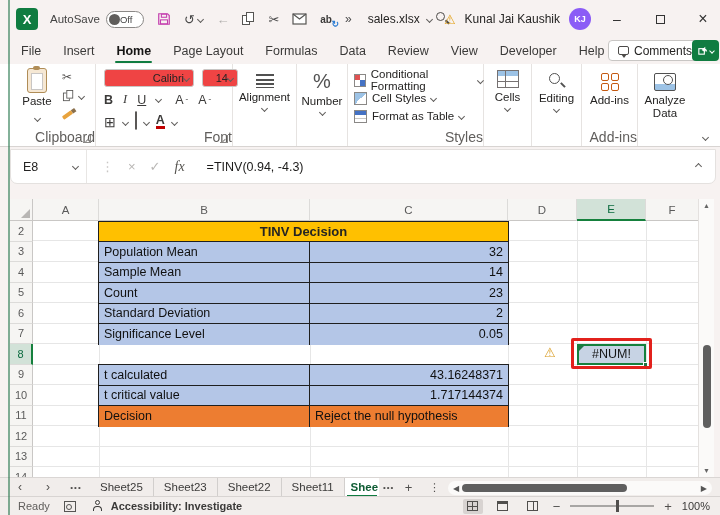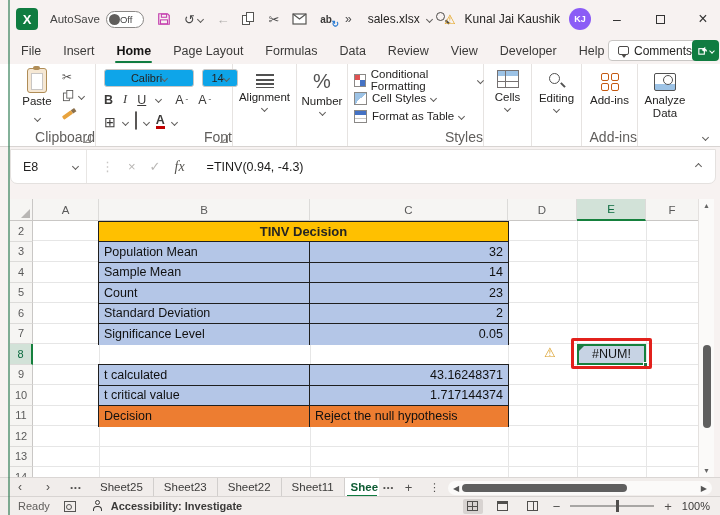--- a/index.html
+++ b/index.html
@@ -54,21 +54,21 @@
   .grp-label { position:absolute; bottom:1px; left:0; right:0; text-align:right; font-size:14px; color:#605e5c; }
   .paste-big { position:absolute; left:8px; top:4px; width:38px; text-align:center; }
   .clipicon { width:20px; height:25px; margin:0 auto; border:1.5px solid #b08d57; border-radius:3px; background:#f6e8d4; position:relative; }
   .clipicon::before { content:""; position:absolute; left:3px; top:4px; width:10px; height:15px; background:#fff; border:1px solid #c9c6c4; }
   .clipicon::after { content:""; position:absolute; left:5px; top:-3px; width:7px; height:4px; background:#b08d57; border-radius:2px; }
   .paste-big .lbl { font-size:11.5px; color:#252423; margin-top:2px; }
   .mini-col { position:absolute; left:52px; top:6px; display:flex; flex-direction:column; gap:5px; align-items:flex-start; }
   .mini { font-size:12px; color:#4d4b49; display:flex; align-items:center; gap:4px; height:14px; }
   .brush { width:11px; height:4px; background:#e8a33d; border-radius:1px; transform:rotate(-35deg); position:relative; }
   .brush::after { content:""; position:absolute; right:-4px; top:0; width:4px; height:4px; background:#8a6f4b; }
-  .selbox { border:1px solid #c8c6c4; border-radius:3px; background:#0ea5e9; font-size:11px; color:#252423; display:flex; align-items:center; justify-content:center; padding:0 4px; height:18px; }
+  .selbox { border:1px solid #c8c6c4; border-radius:3px; background:#ef4444; font-size:11px; color:#252423; display:flex; align-items:center; justify-content:flex-end; padding:0 4px; height:18px; }
   .fontrow { position:absolute; left:8px; display:flex; align-items:center; gap:8px; }
   .fbtn { font-size:12.5px; color:#3b3a39; display:inline-flex; align-items:baseline; gap:2px; }
   .fbtn .sup { font-size:8px; }
   .red-underline { border-bottom:3px solid #c00000; line-height:11px; }
   .blue-underline { border-bottom:3px solid #9dc3e6; line-height:11px; }
   .bucket { width:11px; height:9px; border:1.3px solid #5a5856; border-radius:1px; transform:rotate(-15deg); }
   .collapsed-grp { display:flex; flex-direction:column; align-items:center; padding-top:6px; gap:3px; width:100%; height:100%; }
   .collapsed-grp .glyph { font-size:20px; color:#515151; line-height:22px; }
   .cg-label { font-size:11.5px; color:#252423; }
   .alines { width:18px; height:14px; background:repeating-linear-gradient(to bottom, #515151 0 2px, transparent 2px 4.5px); margin-top:4px; }

